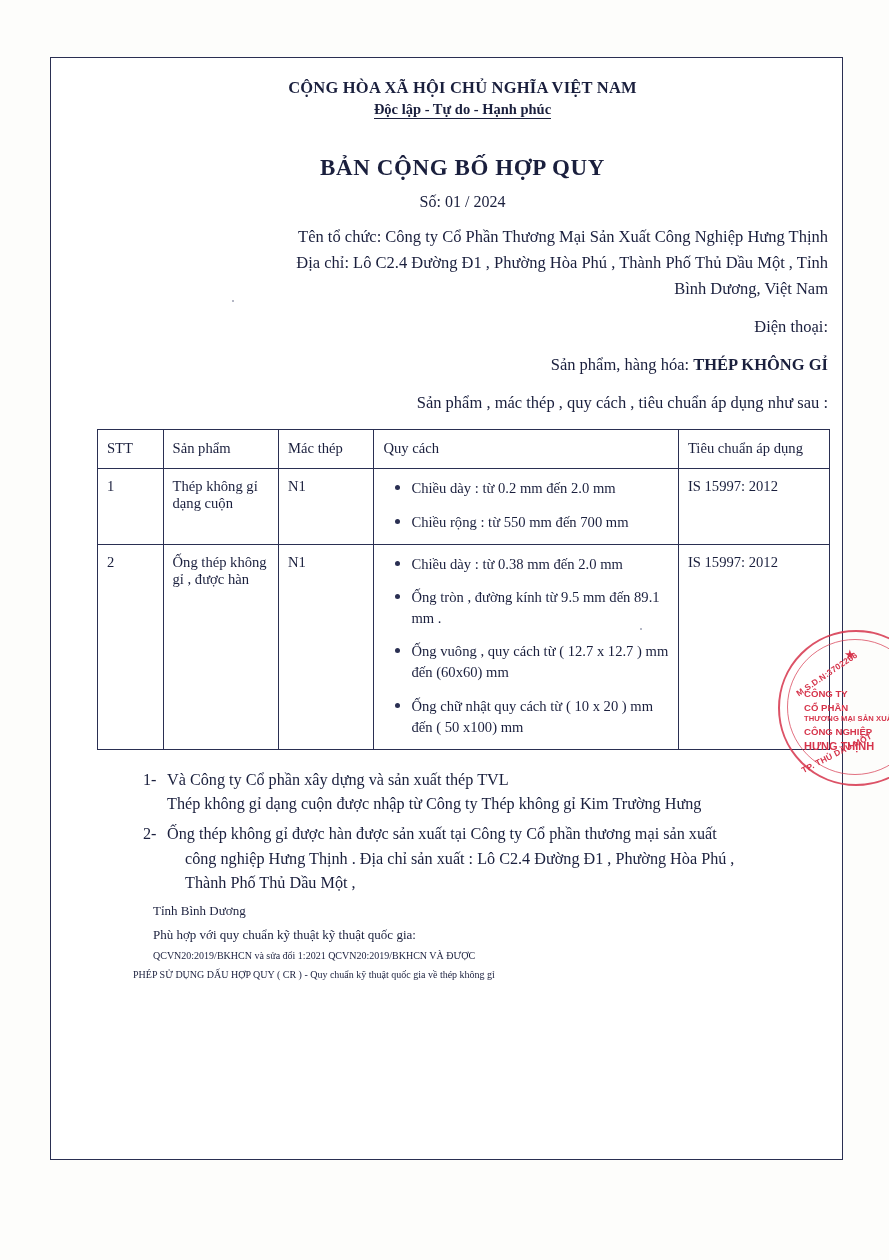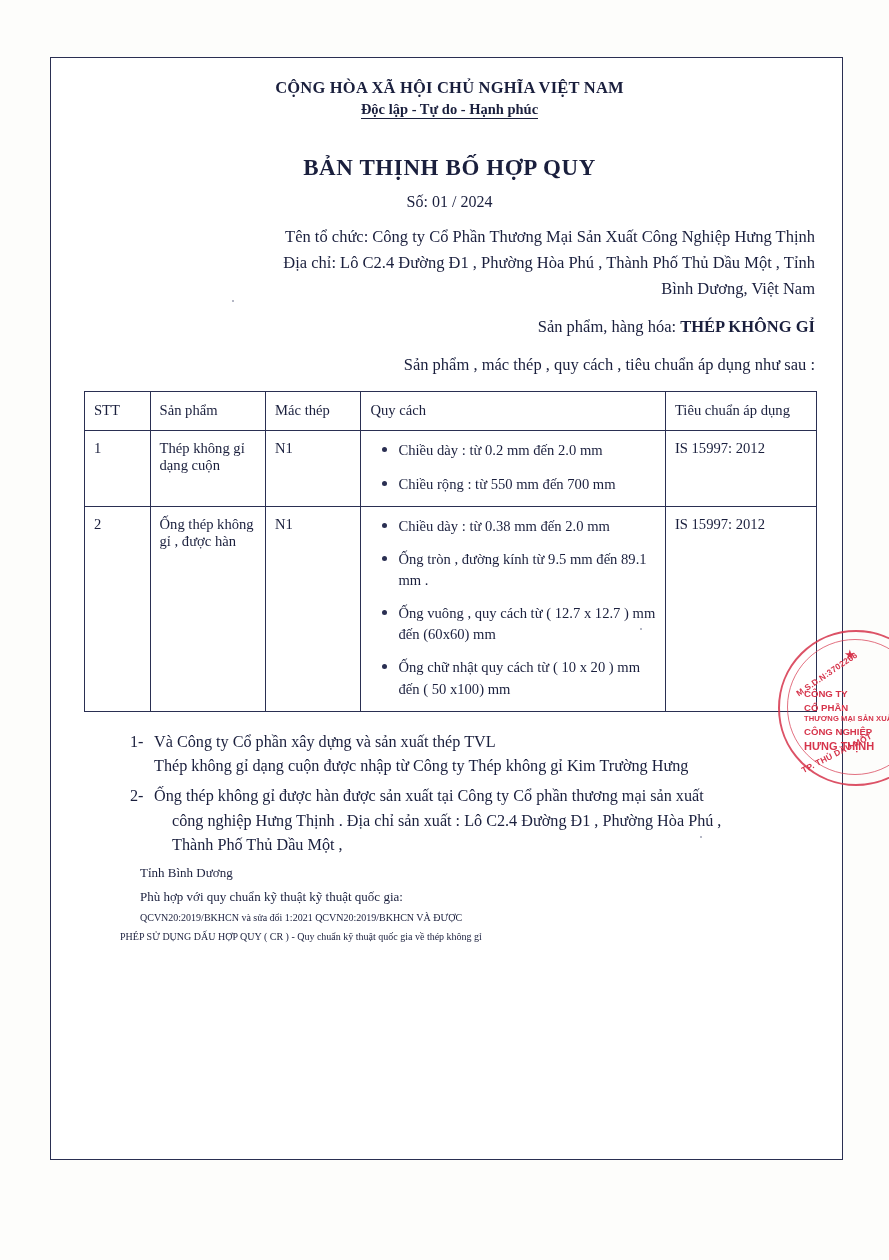--- a/index.html
+++ b/index.html
@@ -27,21 +27,21 @@
     left: 50px;
     top: 57px;
     width: 793px;
     height: 1103px;
     border: 1.5px solid #2a2f52;
     box-sizing: border-box;
     background: #ffffff;
   }
   .inner {
     position: absolute;
-    left: 3px; top: 0;
+    left: 16px; top: 0;
     width: 100%;
     height: 100%;
     padding: 14px 30px 0 30px;
     box-sizing: border-box;
   }
   .center { text-align: center; }
   .nation-title {
     font-weight: bold;
     font-size: 16.5px;
     letter-spacing: 0.2px;
@@ -234,26 +234,27 @@
 <body>
 
 <div class="page">
 
   <div class="doc-frame">
     <div class="inner">
 
       <div class="center nation-title">CỘNG HÒA XÃ HỘI CHỦ NGHĨA VIỆT NAM</div>
       <div class="center nation-sub"><span class="u">Độc lập - Tự do - Hạnh phúc</span></div>
 
-      <div class="center doc-title">BẢN THỊNH BỐ HỢP QUY</div>
+      <div class="center doc-title">BẢN CỘNG BỐ HỢP QUY</div>
       <div class="center doc-number">Số: 01 / 2024</div>
 
       <div class="body-line">Tên tổ chức: Công ty Cổ Phần Thương Mại Sản Xuất Công Nghiệp Hưng Thịnh</div>
       <div class="body-line tight">Địa chỉ: Lô C2.4 Đường Đ1 , Phường Hòa Phú , Thành Phố Thủ Dầu Một , Tỉnh</div>
       <div class="body-line tight">Bình Dương, Việt Nam</div>
+      <div class="body-line">Điện thoại:</div>
 
       <div class="body-line ind2"><span>Sản phẩm, hàng hóa: </span><b>THÉP KHÔNG GỈ</b></div>
       <div class="body-line ind2">Sản phẩm , mác thép , quy cách , tiêu chuẩn áp dụng như sau :</div>
 
       <table class="spec">
         <thead>
           <tr>
             <th class="col-stt">STT</th>
             <th class="col-prod">Sản phẩm</th>
             <th class="col-grade">Mác thép</th>

